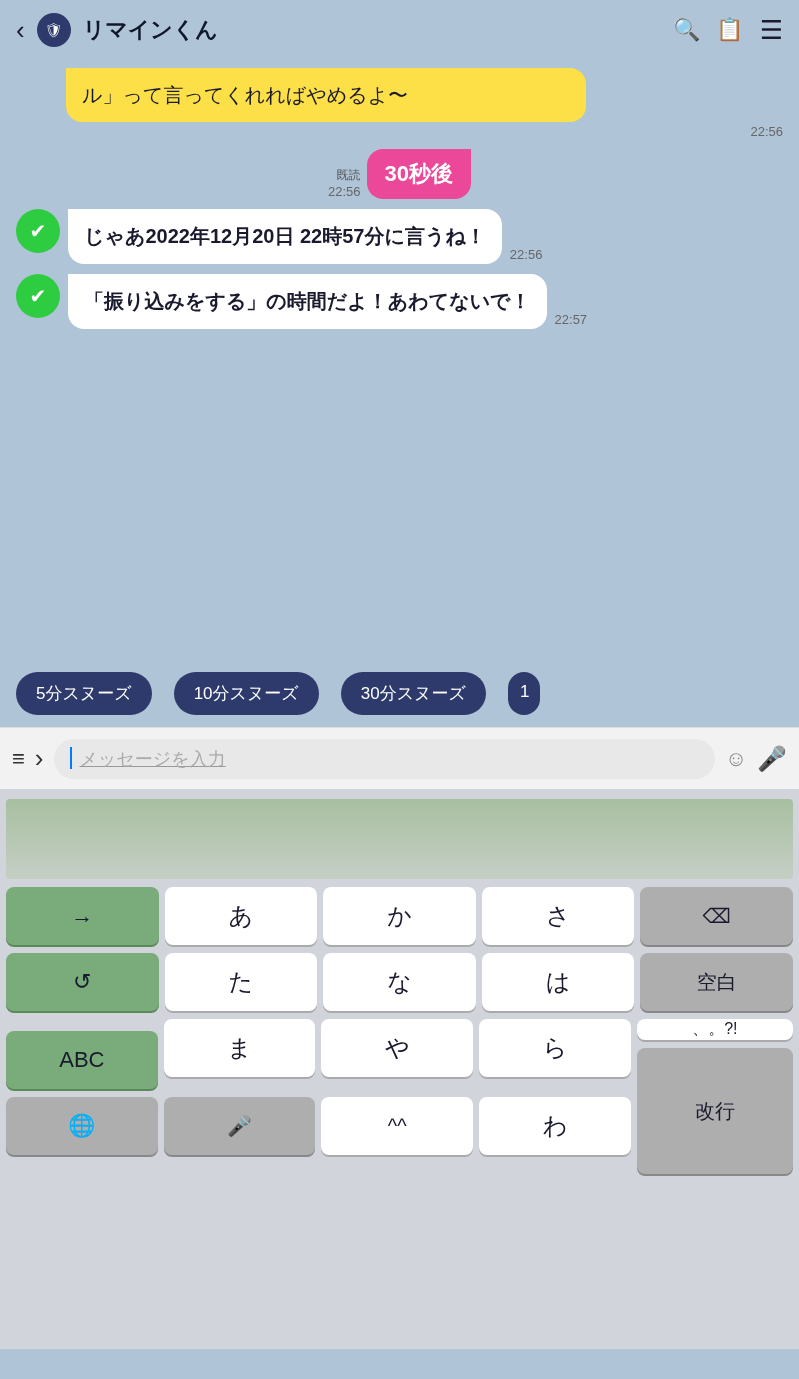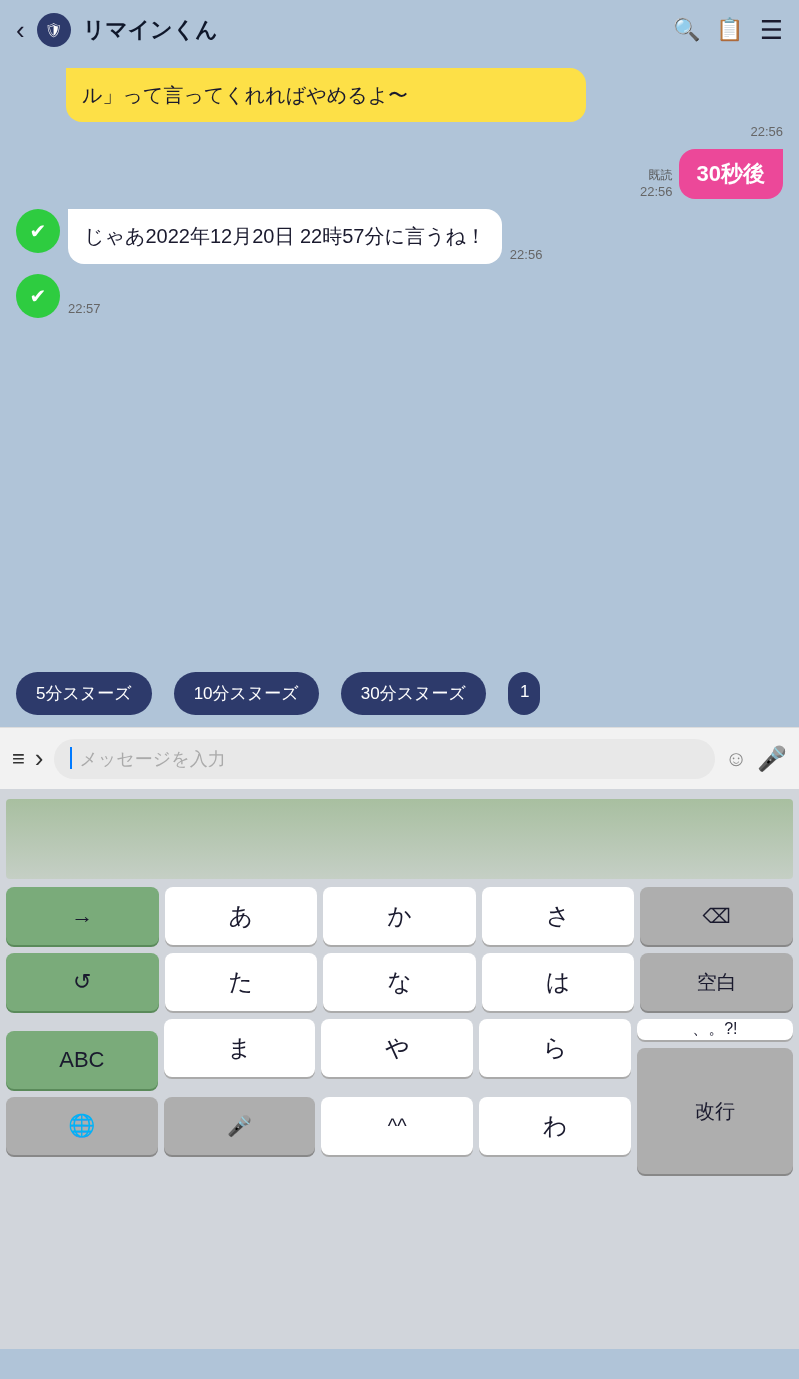--- a/index.html
+++ b/index.html
@@ -80,21 +80,21 @@
       text-align: right;
       font-size: 13px;
       color: #666;
       margin-top: 2px;
       margin-left: 50px;
     }
 
     
     .msg-sent-row {
       display: flex;
-      justify-content: flex-end;
+      justify-content: center;
       align-items: flex-end;
       gap: 6px;
     }
     .msg-sent-meta {
       display: flex;
       flex-direction: column;
       align-items: flex-end;
       gap: 2px;
     }
     .msg-sent-read {
@@ -133,20 +133,21 @@
       font-size: 20px;
     }
     .msg-received-bubble {
       background: white;
       border-radius: 0 16px 16px 16px;
       padding: 12px 16px;
       max-width: 500px;
       font-size: 20px;
       line-height: 1.55;
       color: #1a1a2e;
+      font-weight: bold;
     }
     .msg-received-time {
       font-size: 13px;
       color: #666;
       align-self: flex-end;
       margin-bottom: 2px;
     }
 
     
     .snooze-row {
@@ -200,20 +201,21 @@
     .input-field {
       flex: 1;
       background: #e8e8e8;
       border-radius: 22px;
       padding: 8px 16px;
       font-size: 18px;
       color: #999;
       display: flex;
       gap: 8px;
       cursor: text;
+      text-decoration: underline;
     }
     .input-cursor {
       width: 2px;
       height: 22px;
       background: #007aff;
       display: inline-block;
     }
     .input-emoji {
       font-size: 22px;
       color: #888;
@@ -327,20 +329,23 @@
     </div>
     <div>
       <div class="msg-received-bubble">じゃあ2022年12月20日 22時57分に言うね！</div>
     </div>
     <span class="msg-received-time">22:56</span>
   </div>
 
   <div class="msg-received-row">
     <div class="avatar">
       <span class="avatar-check">✔</span>
+    </div>
+    <div>
+      <div class="msg-received-bubble">「振り込みをする」の時間だよ！あわてないで！</div>
     </div>
     <span class="msg-received-time">22:57</span>
   </div>
 
 </div>
 
 <div class="snooze-row">
   <div class="snooze-btn">5分スヌーズ</div>
   <div class="snooze-btn">10分スヌーズ</div>
   <div class="snooze-btn">30分スヌーズ</div>

